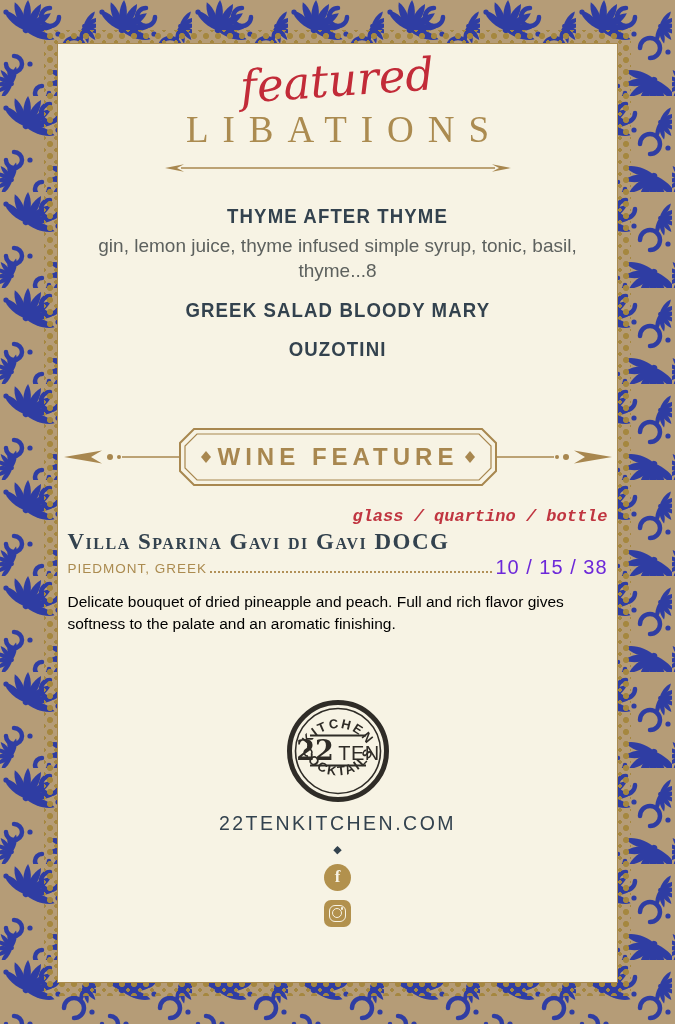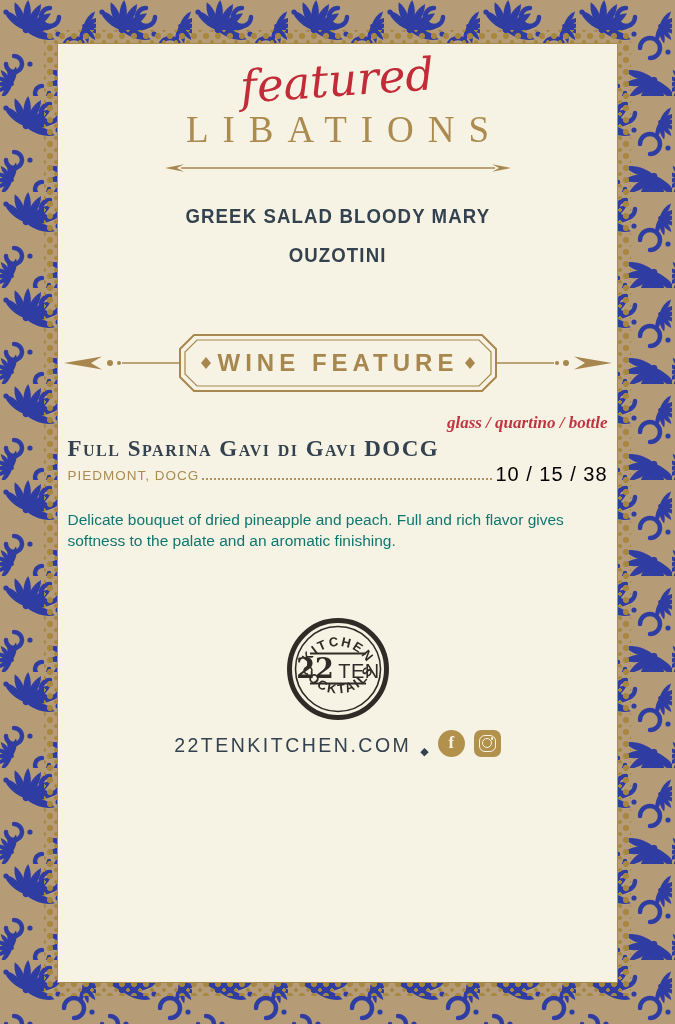--- a/index.html
+++ b/index.html
@@ -19,31 +19,31 @@
   .main-title{font-family:"Liberation Serif",serif;color:#ab8b50;font-size:37px;line-height:1;
               letter-spacing:14px;padding-left:14px;margin-top:8px;}
   .divider{margin-top:13px;}
   .cocktail{margin-top:30px;}
   .cocktail + .cocktail{margin-top:16px;}
   .cocktail-name{font-size:20px;font-weight:bold;letter-spacing:1.2px;color:#33424e;
                  transform:scaleX(.93);transform-origin:center;}
   .cocktail-desc{font-size:19px;color:#5d615e;line-height:1.32;max-width:505px;margin:5px auto 0;}
   .badge{margin-top:62px;}
   .wine-block{width:540px;margin:16px auto 0;text-align:left;}
-  .serving{text-align:right;font-family:Liberation Serif, serif;font-style:italic;font-weight:bold;
+  .serving{text-align:right;font-family:Liberation Mono, monospace;font-style:italic;font-weight:bold;
            font-size:17px;color:#c03540;}
   .wine-name{font-family:"Liberation Serif",serif;font-weight:bold;font-variant:small-caps;
              letter-spacing:1.5px;font-size:23px;color:#33424e;margin-top:3px;}
   .leader-row{display:flex;align-items:flex-end;margin-top:1px;}
   .region{font-size:13.5px;letter-spacing:1px;color:#ab8b50;padding-bottom:3px;white-space:nowrap;}
   .leader{flex:1;border-bottom:2px dotted #b29057;margin:0 3px 6px 3px;}
-  .prices{font-size:20px;color:#000000;letter-spacing:1px;white-space:nowrap;}
-  .wine-desc{font-size:15.5px;color:#0f766e;line-height:1.38;margin-top:23px;max-width:520px;}
+  .prices{font-size:20px;color:#6d28d9;letter-spacing:1px;white-space:nowrap;}
+  .wine-desc{font-size:15.5px;color:#000000;line-height:1.38;margin-top:12px;max-width:520px;}
   .logo-wrap{margin-top:64px;}
-  .footer-row{display:flex;align-items:flex-end;gap:9px;margin-top:4px;}
+  .footer-row{display:flex;align-items:center;gap:9px;margin-top:4px;flex-direction:column;}
   .website{font-size:19.5px;letter-spacing:2.5px;color:#33424e;}
   .sep{color:#33424e;font-size:11px;line-height:1;}
   .fb{width:27px;height:27px;border-radius:50%;background:#b2914d;color:#f7f3e4;
       font-family:"Liberation Serif",serif;font-weight:bold;font-size:17px;
       display:flex;align-items:center;justify-content:center;cursor:pointer;}
   .ig{width:27px;height:27px;border-radius:7px;background:#b2914d;position:relative;cursor:pointer;}
   .ig-frame{position:absolute;inset:5px;border:1.6px solid #f7f3e4;border-radius:6px;}
   .ig-lens{position:absolute;inset:8.5px;border:1.6px solid #f7f3e4;border-radius:50%;}
   .ig-dot{position:absolute;top:7.5px;right:7.5px;width:2.6px;height:2.6px;border-radius:50%;background:#f7f3e4;}
 </style>
@@ -92,20 +92,24 @@
 
       <div class="script-title">featured</div>
       <div class="main-title">LIBATIONS</div>
 
       <svg class="divider" width="350" height="14" viewBox="0 0 350 14">
         <line x1="18" y1="7" x2="332" y2="7" stroke="#a8874f" stroke-width="1.6"></line>
         <polygon points="2,7 21,3.2 14,7 21,10.8" fill="#a8874f"></polygon>
         <polygon points="348,7 329,3.2 336,7 329,10.8" fill="#a8874f"></polygon>
       </svg>
 
+      <div class="cocktail">
+        <div class="cocktail-name">THYME AFTER THYME</div>
+        <div class="cocktail-desc">gin, lemon juice, thyme infused simple syrup, tonic, basil, thyme...8</div>
+      </div>
 
       <div class="cocktail">
         <div class="cocktail-name">GREEK SALAD BLOODY MARY</div>
       </div>
 
       <div class="cocktail">
         <div class="cocktail-name">OUZOTINI</div>
       </div>
 
       <svg class="badge" width="560" height="68" viewBox="0 0 560 68">
@@ -123,23 +127,23 @@
         <line x1="438" y1="34" x2="496" y2="34" stroke="#a8874f" stroke-width="1.6"></line>
         <polygon points="136,6 424,6 438,20 438,48 424,62 136,62 122,48 122,20" fill="none" stroke="#a8874f" stroke-width="2"></polygon>
         <polygon points="139,11 421,11 433,23 433,45 421,57 139,57 127,45 127,23" fill="none" stroke="#a8874f" stroke-width="1.2"></polygon>
         <polygon points="148,28 153,34 148,40 143,34" fill="#a8874f"></polygon>
         <polygon points="412,28 417,34 412,40 407,34" fill="#a8874f"></polygon>
         <text x="280" y="42" text-anchor="middle" font-family="Liberation Sans, sans-serif" font-size="24" font-weight="bold" letter-spacing="5" fill="#a8874f">WINE FEATURE</text>
       </svg>
 
       <div class="wine-block">
         <div class="serving">glass / quartino / bottle</div>
-        <div class="wine-name">Full Sparina Gavi di Gavi DOCG</div>
+        <div class="wine-name">Villa Sparina Gavi di Gavi DOCG</div>
         <div class="leader-row">
-          <span class="region">PIEDMONT, DOCG</span>
+          <span class="region">PIEDMONT, GREEK</span>
           <span class="leader"></span>
           <span class="prices">10 / 15 / 38</span>
         </div>
         <div class="wine-desc">Delicate bouquet of dried pineapple and peach. Full and rich flavor gives softness to the palate and an aromatic finishing.</div>
       </div>
 
       <div class="logo-wrap">
         <svg width="106" height="106" viewBox="0 0 106 106" xmlns="http://www.w3.org/2000/svg">
           <circle cx="53" cy="53" r="48.5" fill="none" stroke="#2f2c27" stroke-width="5"></circle>
           <circle cx="53" cy="53" r="42.5" fill="none" stroke="#2f2c27" stroke-width="1.6"></circle>

